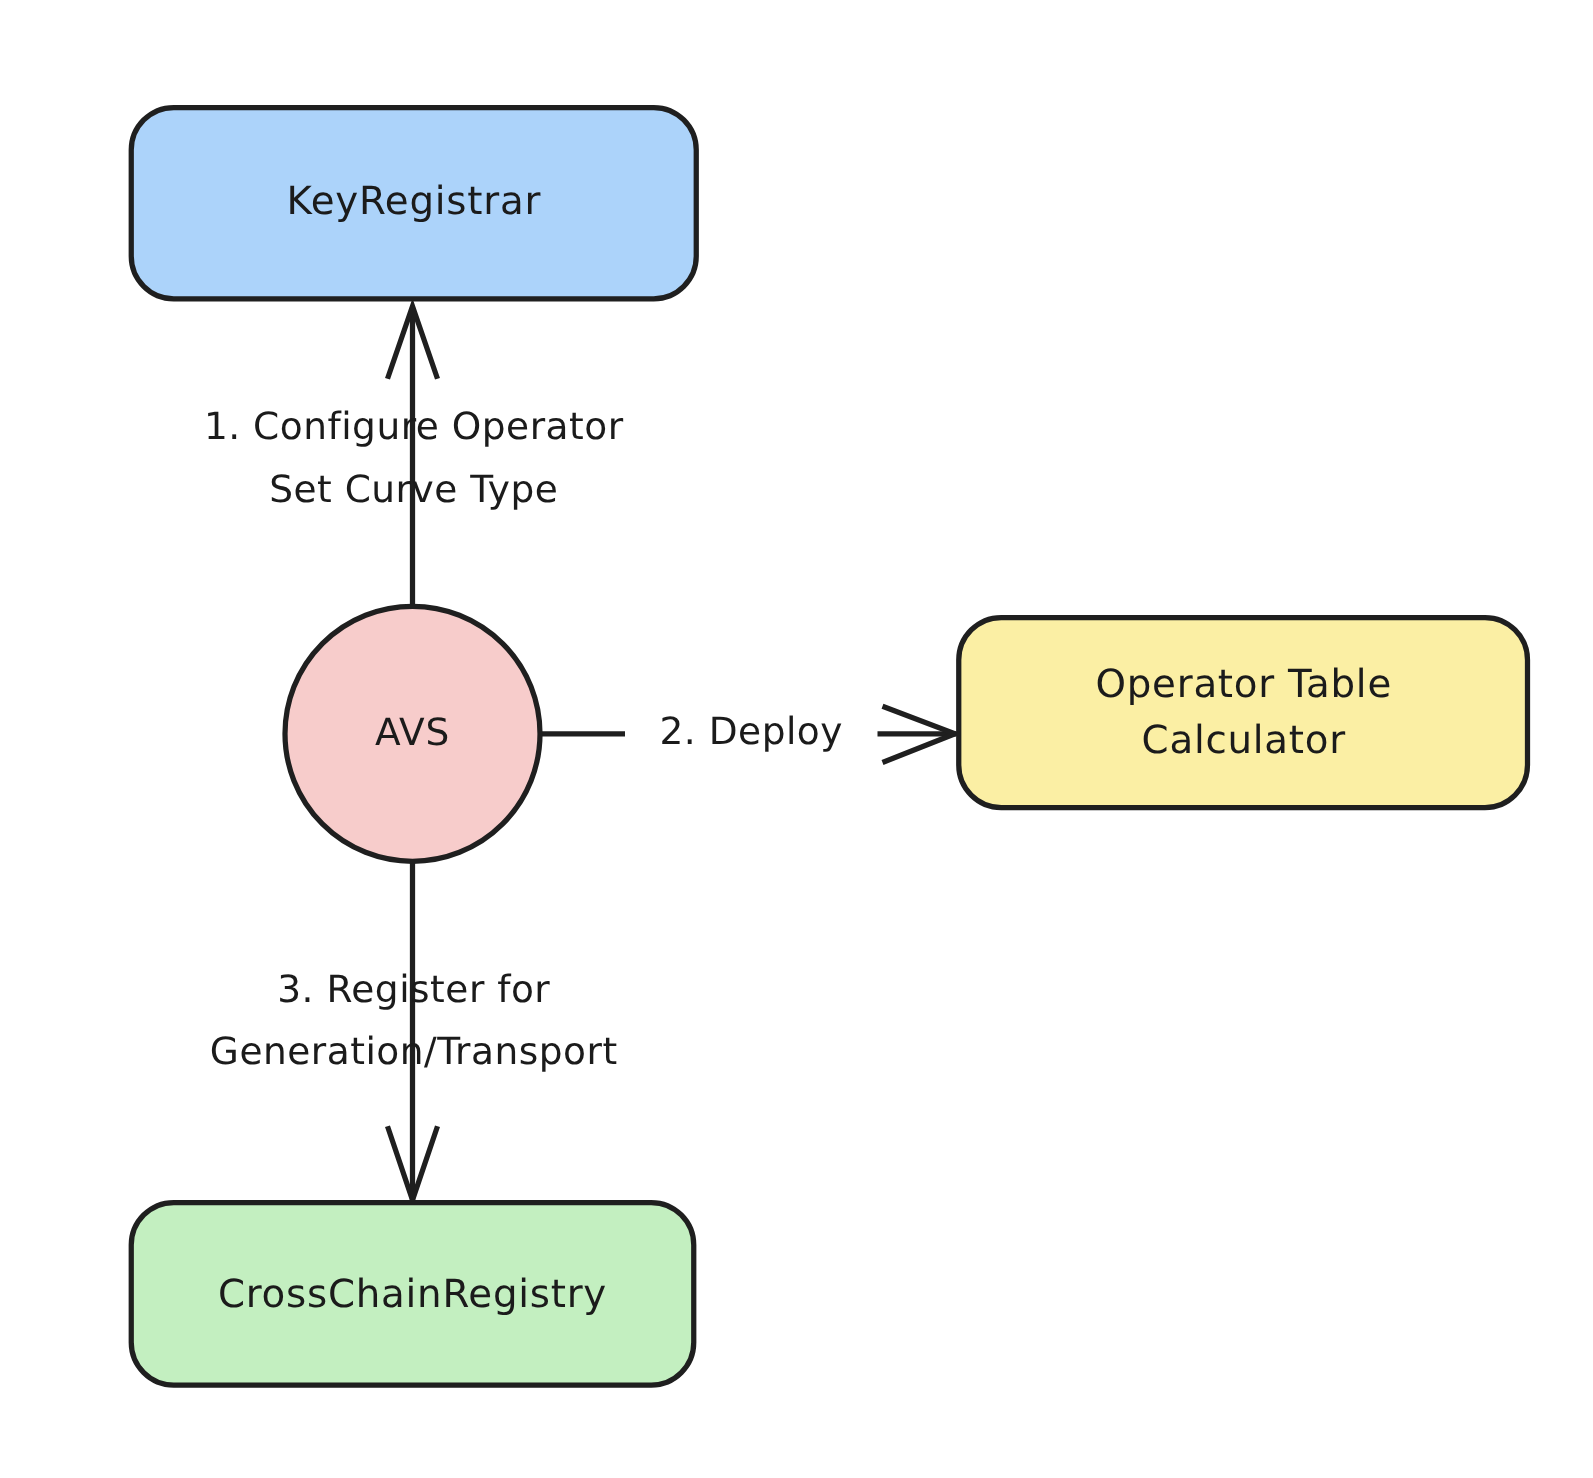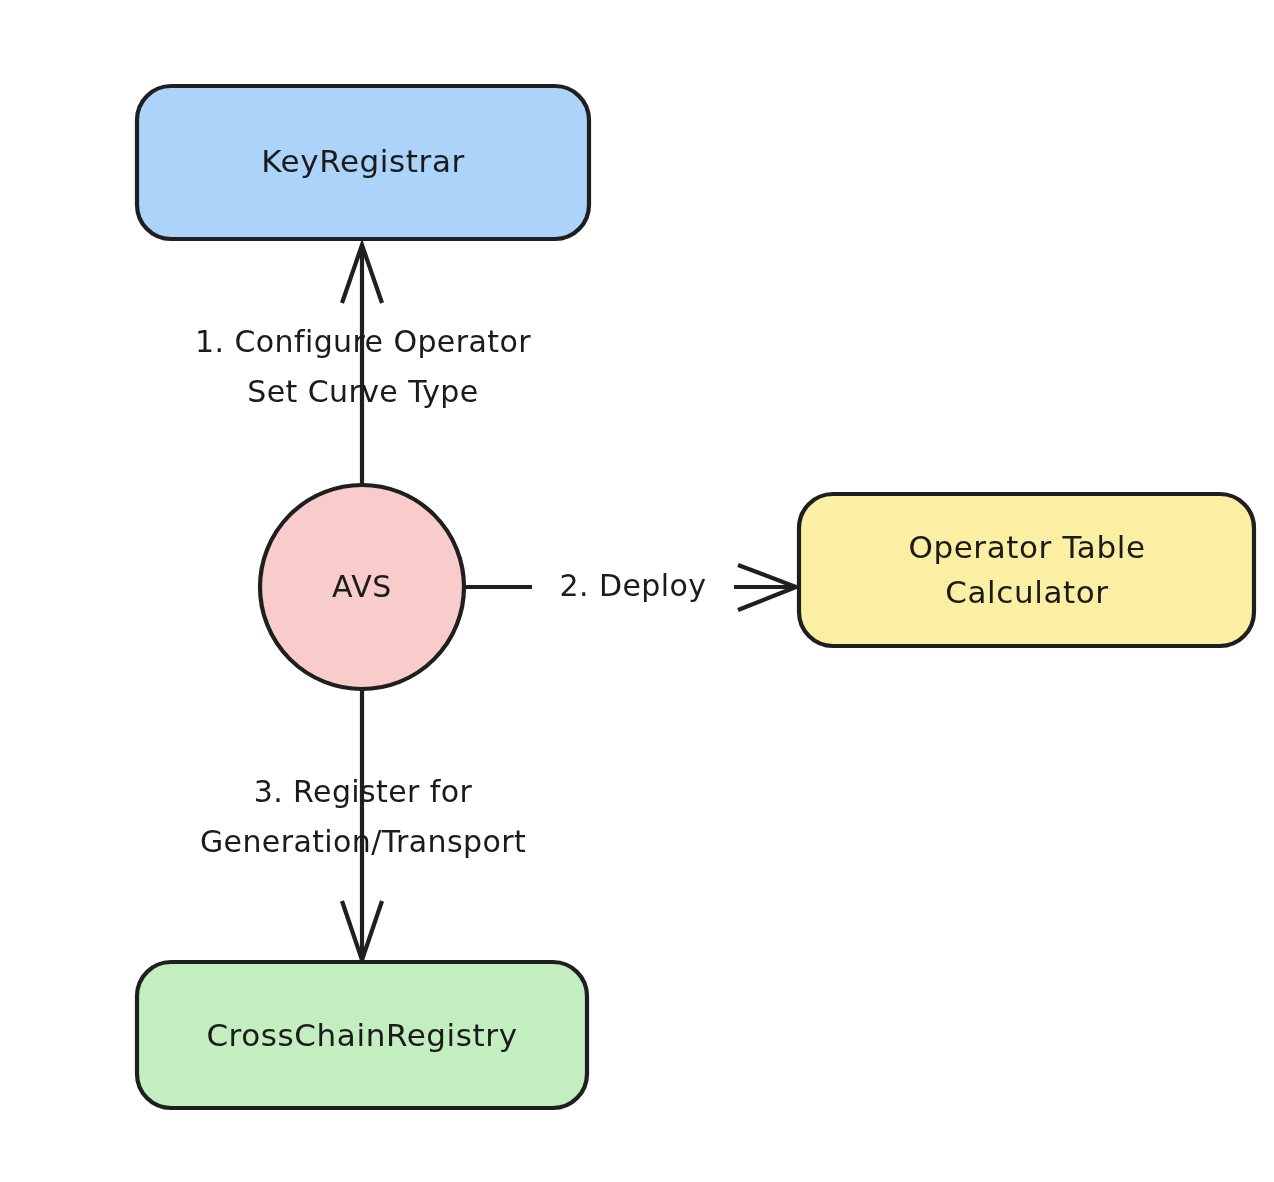--- a/index.html
+++ b/index.html
@@ -12,21 +12,20 @@
     width: 1274px;
     height: 1182px;
     font-family: "DejaVu Sans", sans-serif;
     overflow: hidden;
   }
   #diagram-root {
     position: relative;
     width: 1076px;
     height: 1182px;
     background: #ffffff;
-    margin-left: 32px;
   }
   svg#diagram-canvas {
     position: absolute;
     top: 0;
     left: 0;
     width: 1274px;
     height: 1182px;
   }
   .node-shape {
     stroke: #1f1f1f;

